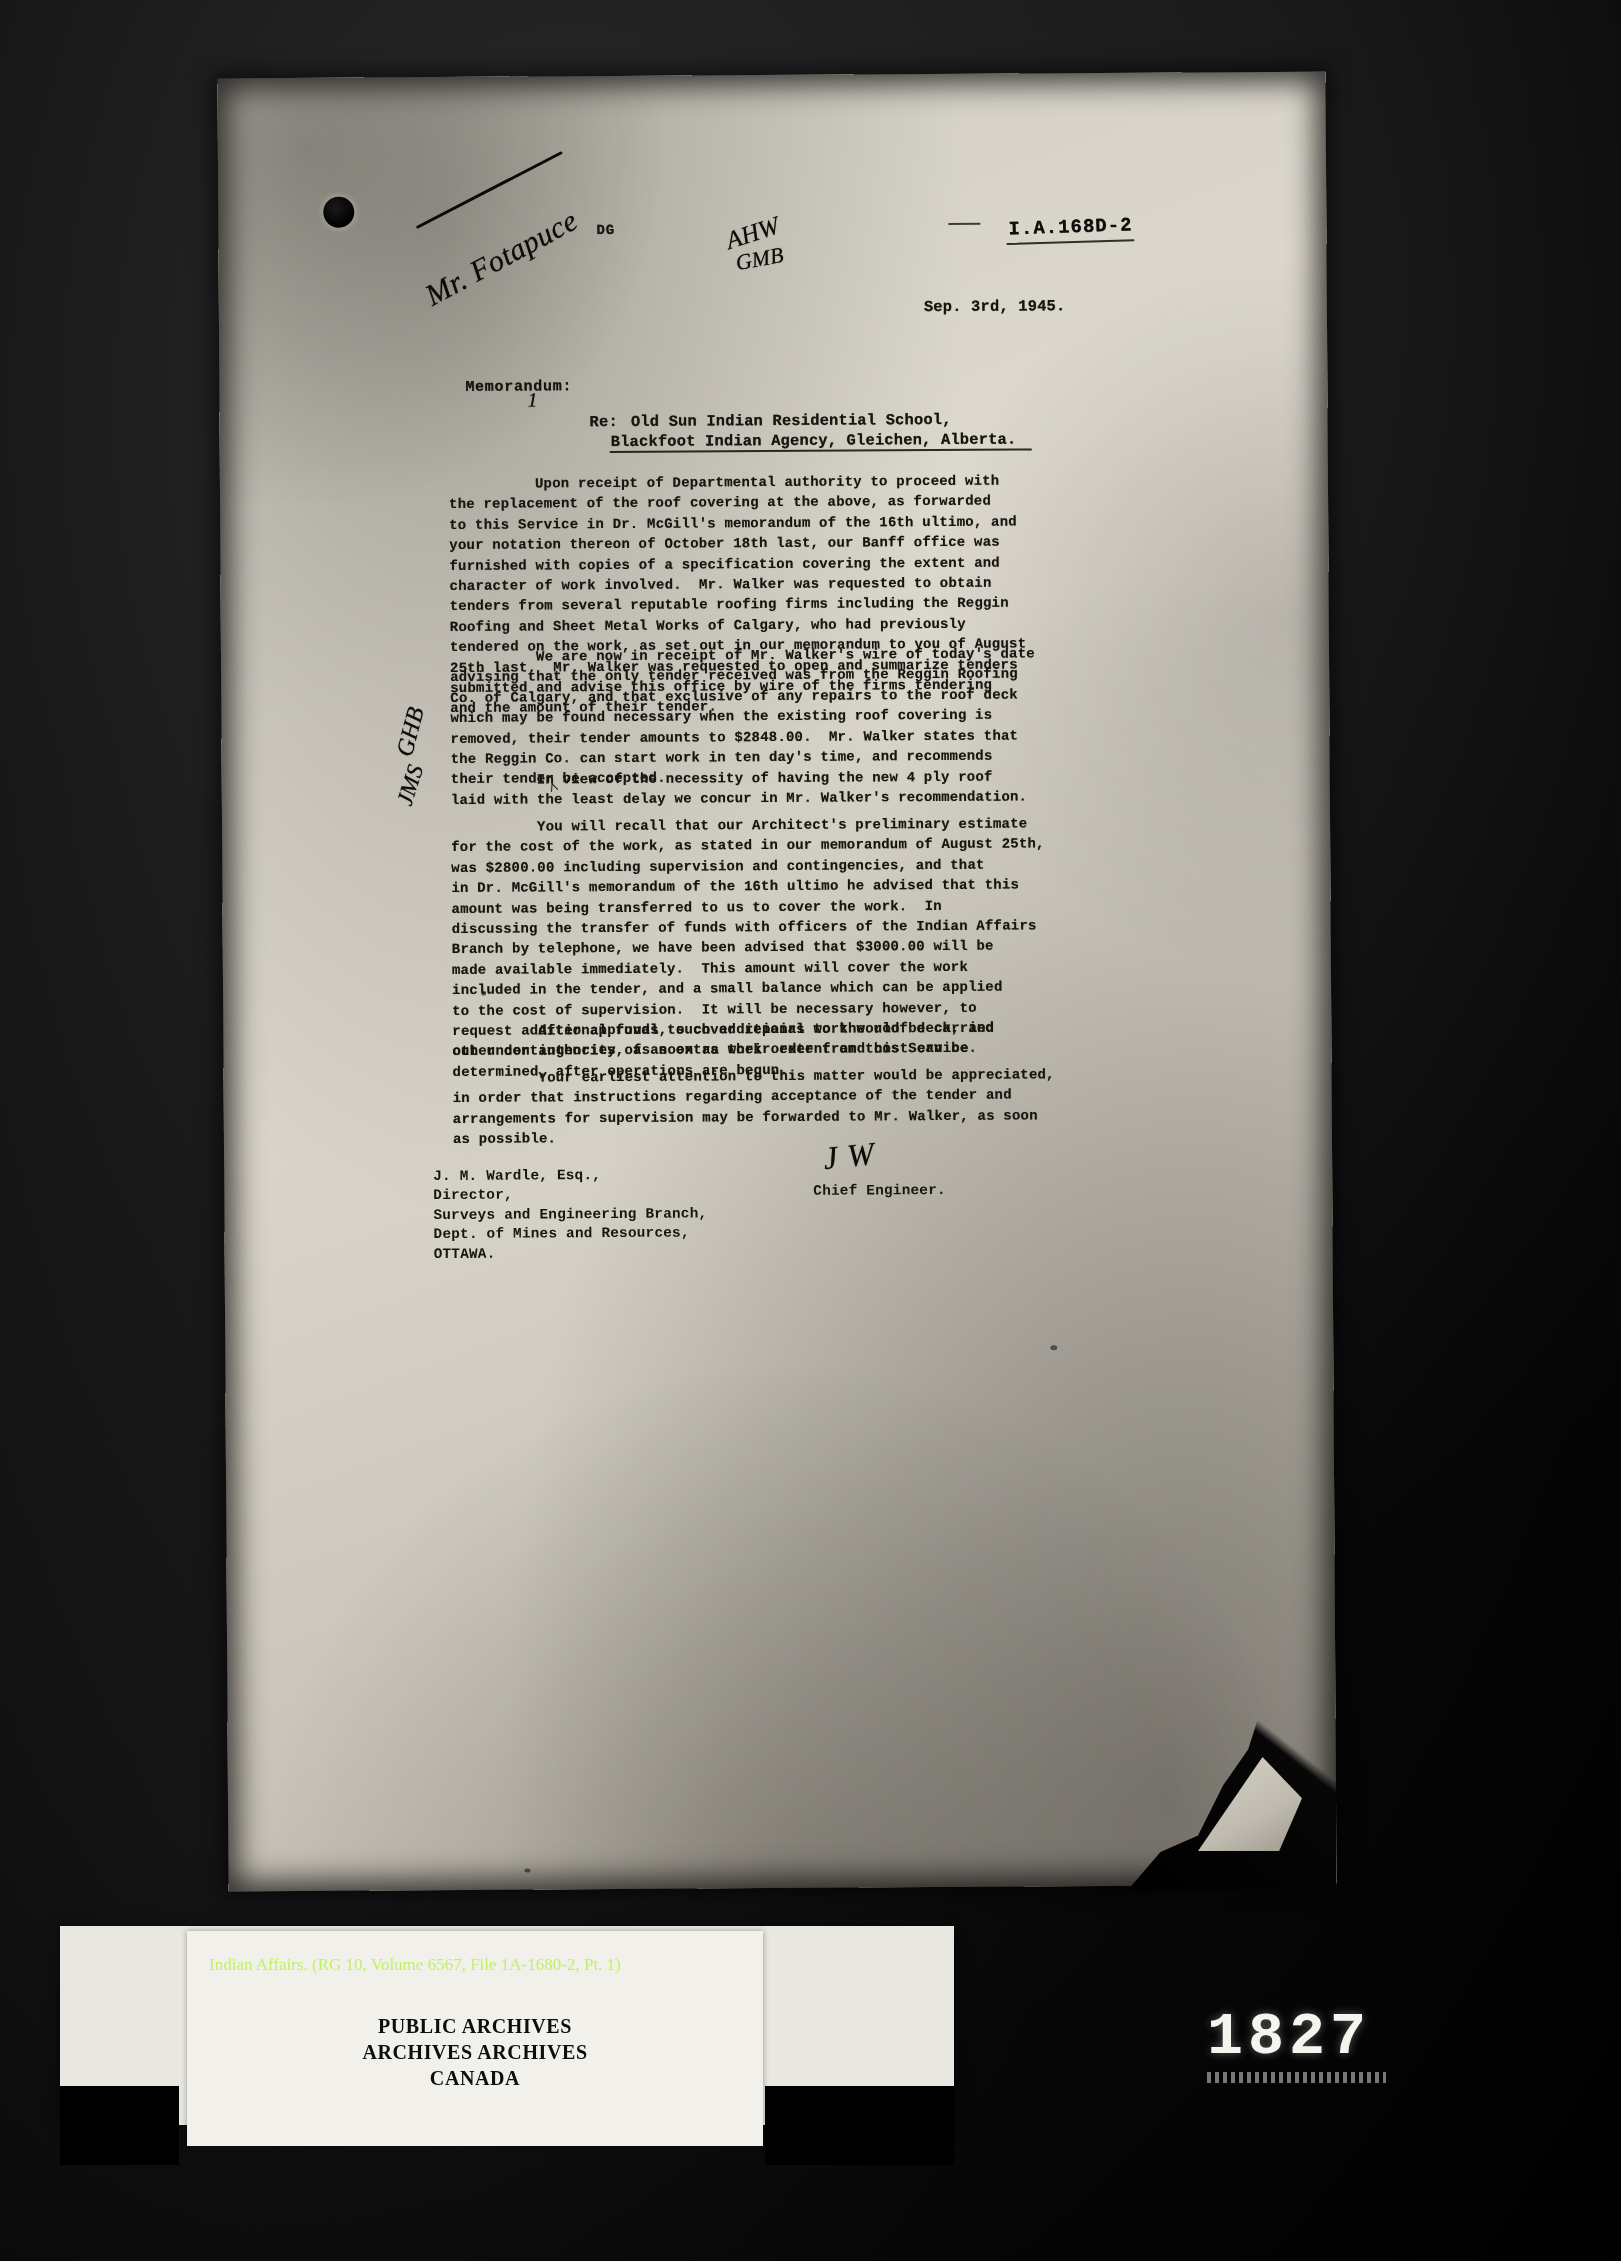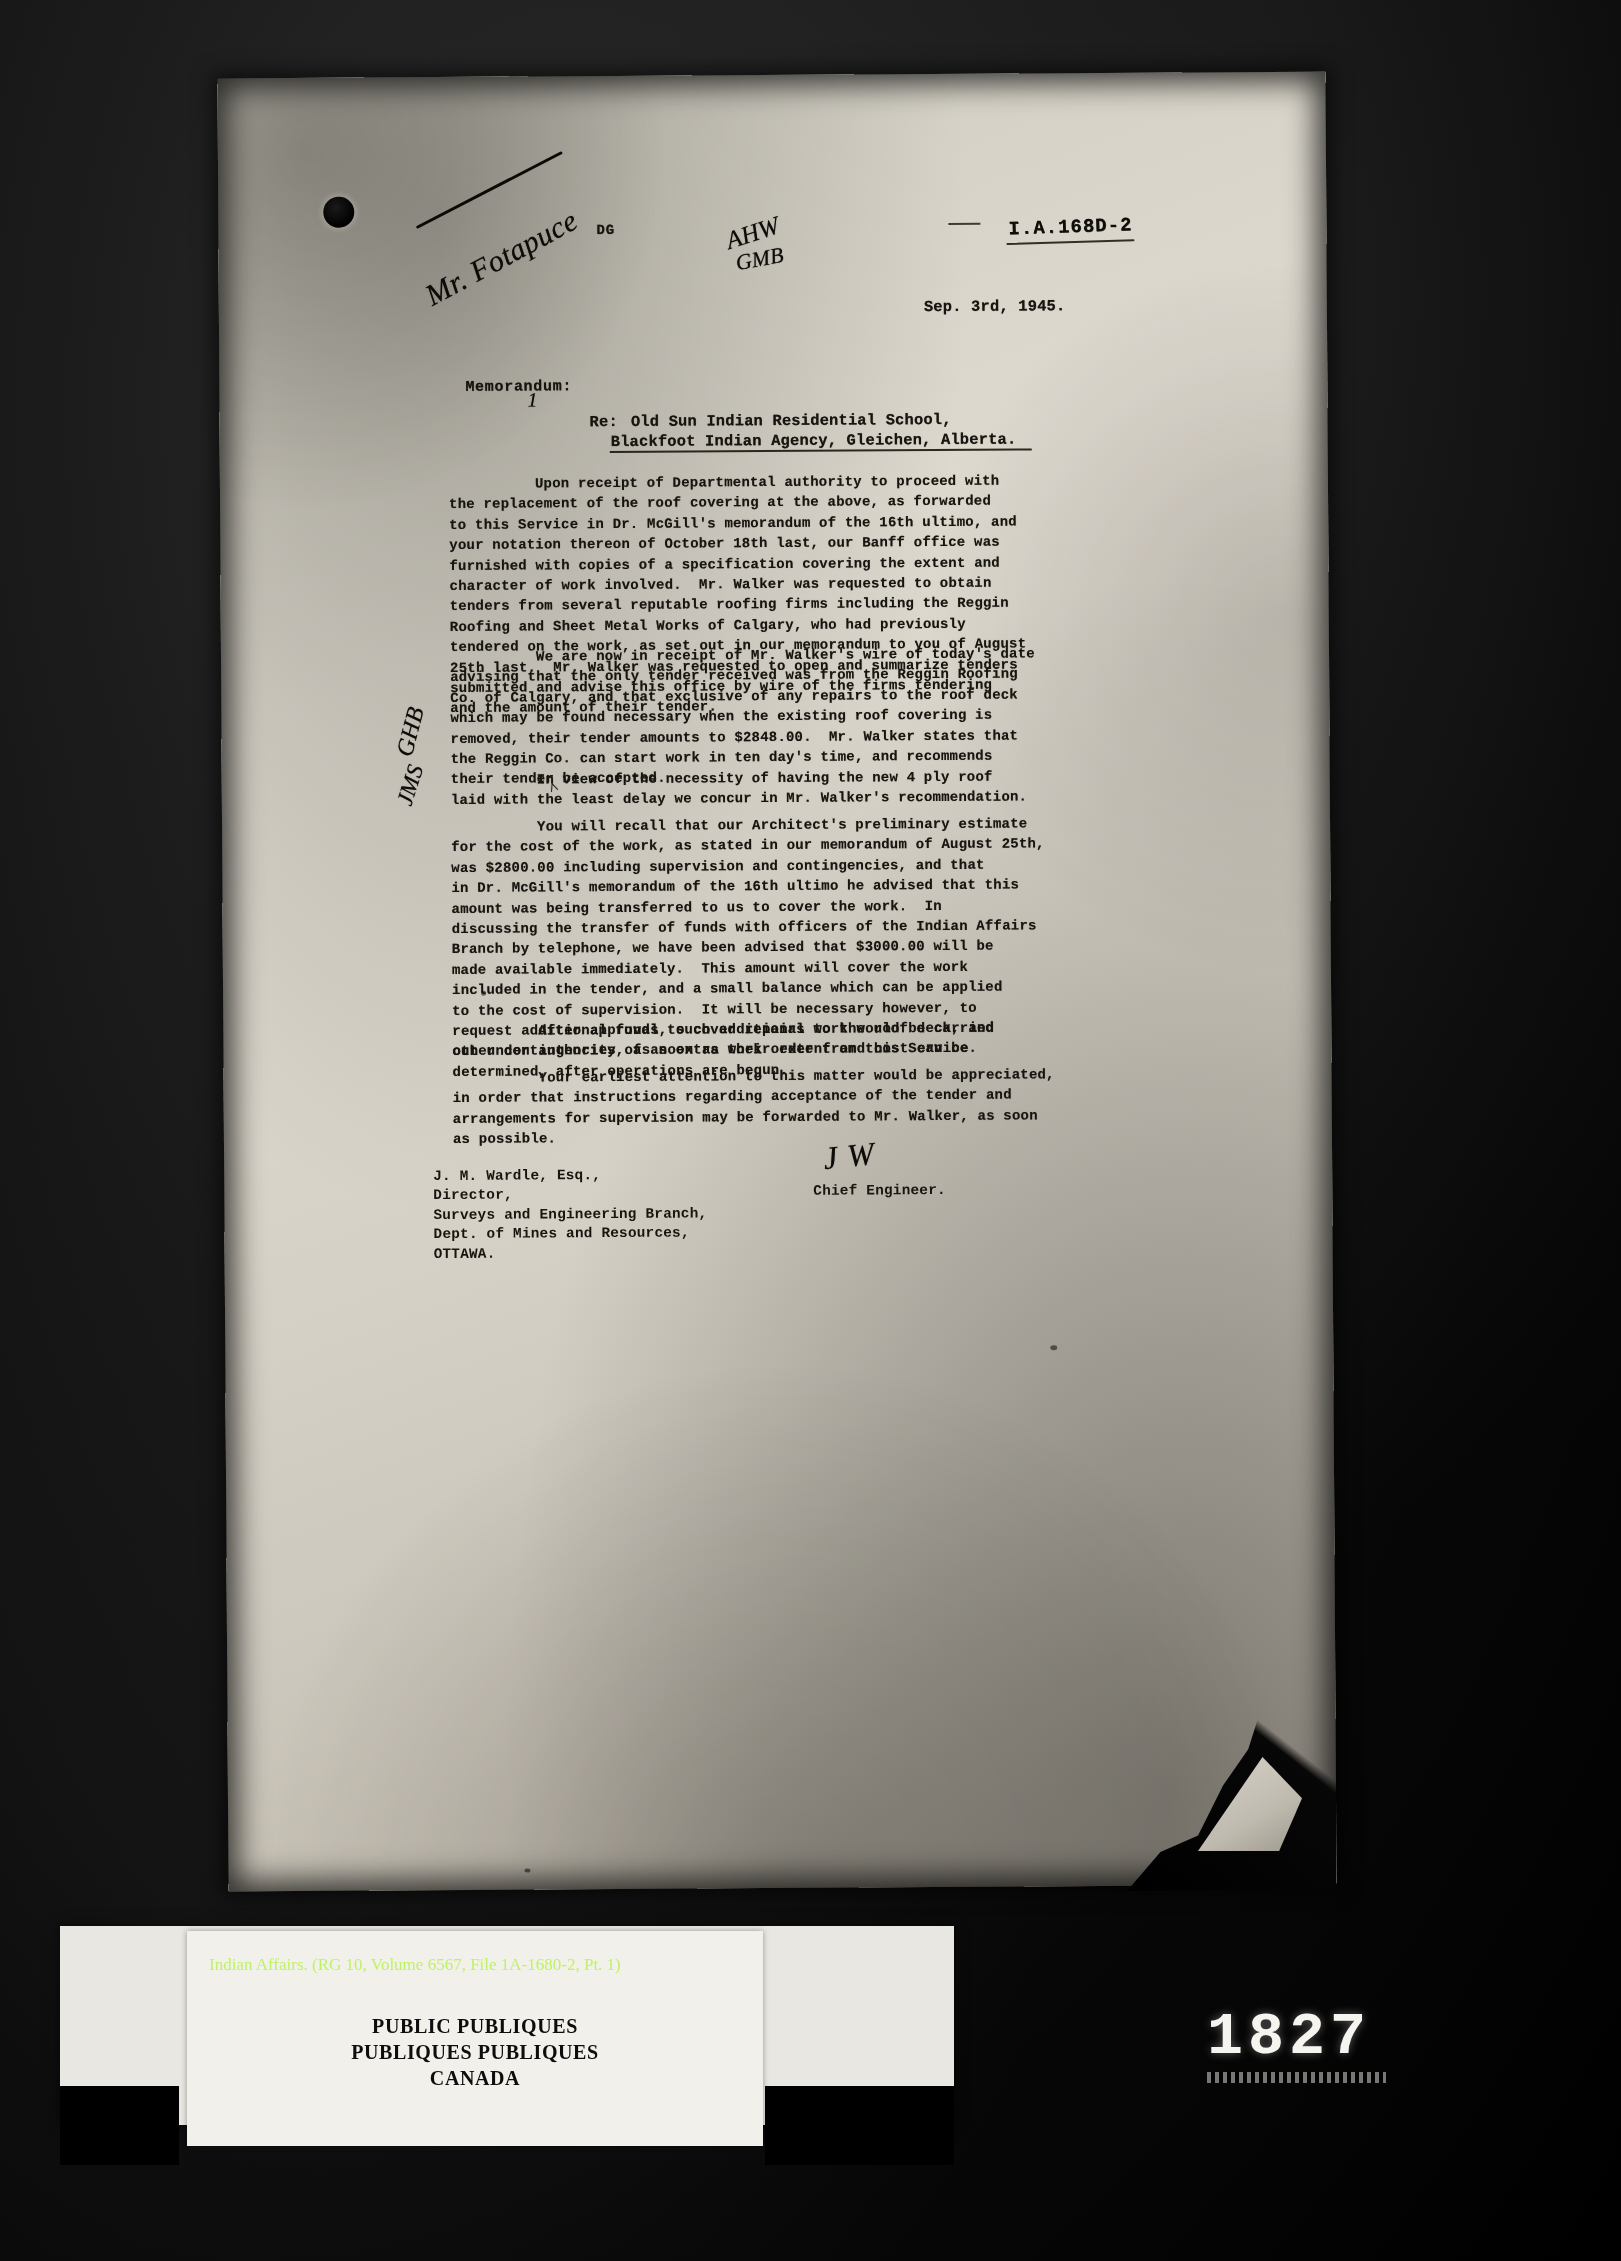--- a/index.html
+++ b/index.html
@@ -421,21 +421,21 @@
   <div id="tear-flap"></div>
 </div>
 
 <div id="label-block">
   <div id="label-outer"></div>
   <div id="label-notch"></div>
   <div id="label-notch2"></div>
   <div id="label-inner"></div>
   <div id="label-citation">Indian Affairs. (RG 10, Volume 6567, File 1A-1680-2, Pt. 1)</div>
   <div id="label-title">
-    <div>PUBLIC PUBLIQUES</div>
-    <div>PUBLIQUES PUBLIQUES</div>
+    <div>PUBLIC ARCHIVES</div>
+    <div>ARCHIVES ARCHIVES</div>
     <div>CANADA</div>
   </div>
 </div>
 
 <div id="frame-counter">1827</div>
 <div id="frame-counter-bar"></div>
 
 
 </body></html>

